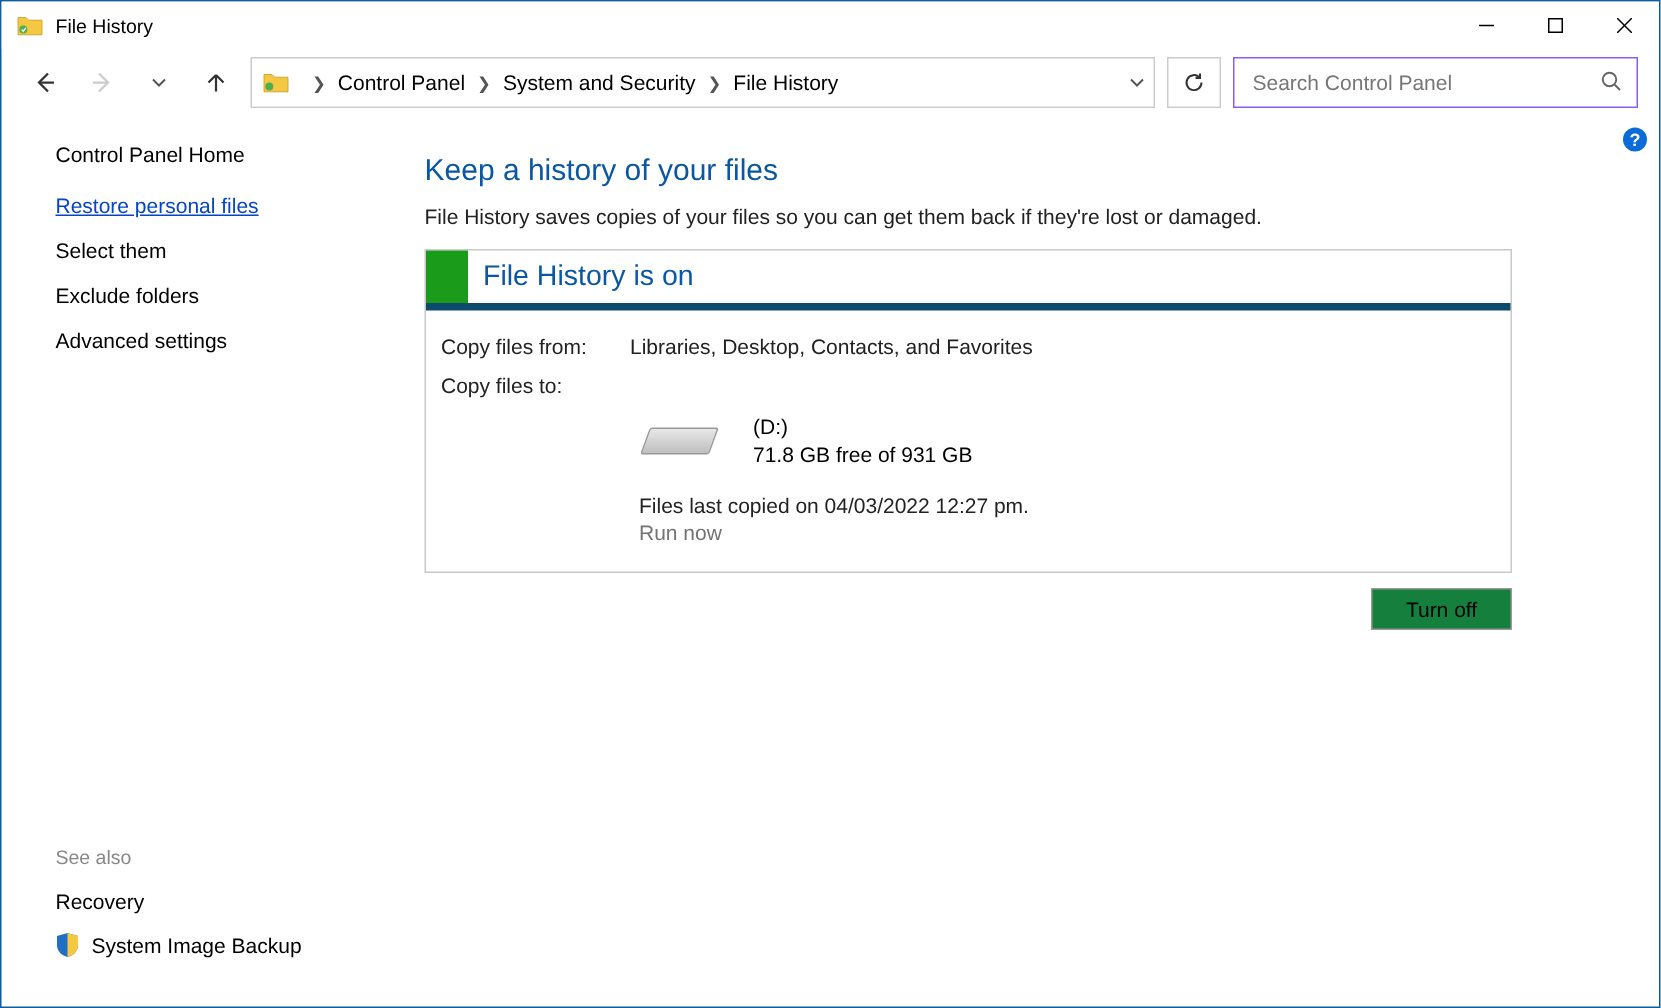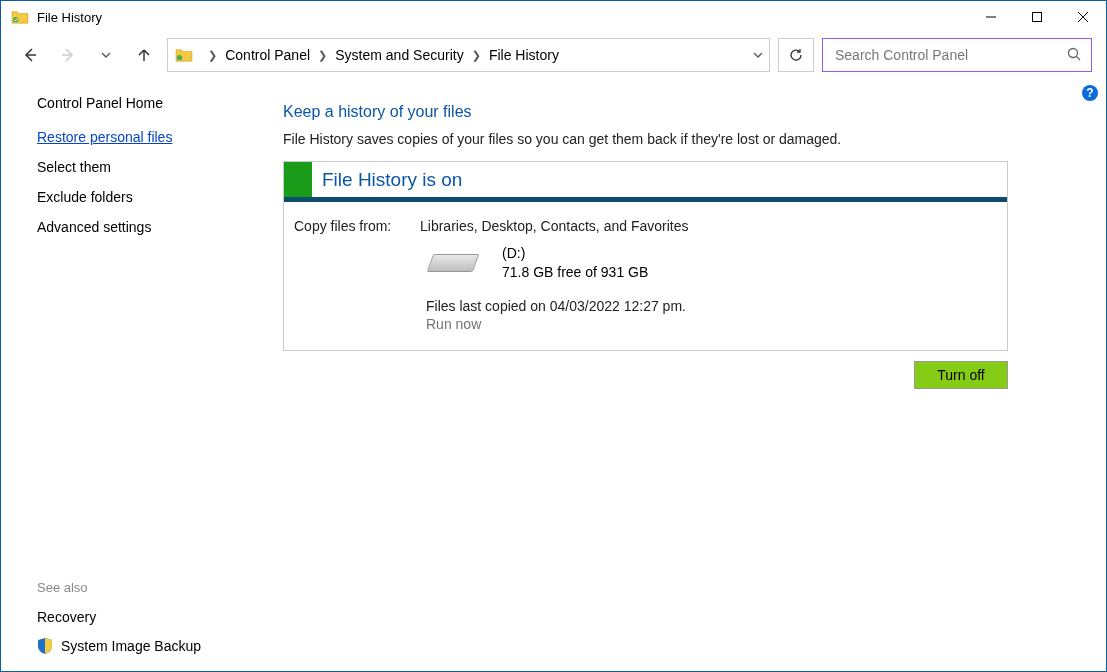--- a/index.html
+++ b/index.html
@@ -67,38 +67,38 @@
   .sidebar {
     width:260px;
     padding: 18px 0 0 36px;
     display:flex;
     flex-direction:column;
     font-size:14px;
   }
   .side-heading { color:#000; margin-bottom:18px;}
   .side-link { margin-bottom:14px; color:#000; }
   .side-link.active { color:#0645c5; text-decoration:underline; }
-  .side-bottom { margin-top:auto; padding-bottom:4px;}
+  .side-bottom { margin-top:auto; padding-bottom:20px;}
   .side-bottom .see-also { color:#888; font-size:13px; margin-bottom:14px;}
   .side-bottom .see-link { display:flex; align-items:center; gap:8px; margin-bottom:12px;}
   .shield { width:16px; height:18px; }
   .main {
     flex:1;
     padding: 26px 28px 0 22px;
     position:relative;
   }
   .help-icon {
     position:absolute;
     right:8px; top:8px;
     width:16px; height:16px; border-radius:50%;
     background:#0a6bd9; color:#fff; font-size:12px;
     display:flex; align-items:center; justify-content:center;
     font-weight:bold;
   }
-  .page-title { color:#0a57a6; font-size:16px; font-weight:400; margin-bottom:10px;}
+  .page-title { color:#0a57a6; font-size:20px; font-weight:400; margin-bottom:10px;}
   .page-sub { color:#222; margin-bottom:14px; }
   .status-box {
     border:1px solid #c9c9c9;
     width: 725px;
   }
   .status-header {
     height:40px;
     display:flex; align-items:center;
     border-bottom:5px solid #0c4a6e;
   }
@@ -116,21 +116,21 @@
     transform: skewX(-20deg);
     border:1px solid #999;
     border-radius:2px;
   }
   .drive-text { line-height:1.35;}
   .last-copied { margin-left:132px; color:#222; }
   .run-now { margin-left:132px; color:#737373; margin-top:2px; }
   .turnoff-wrap { display:flex; justify-content:flex-end; width:725px; margin-top:10px;}
   .turnoff-btn {
     height:28px; width:94px;
-    background:#84cc16;
+    background:#15803d;
     border:1px solid #999;
     font-size:14px;
     display:flex; align-items:center; justify-content:center;
   }
   .folder-icon svg { width:18px; height:16px;}
 </style>
 </head>
 <body>
 
 <div class="titlebar">
@@ -252,20 +252,23 @@
     <div class="status-box">
       <div class="status-header">
         <div class="status-stripe"></div>
         <div class="status-title">File History is on</div>
       </div>
       <div class="status-body">
         <div class="row">
           <div class="row-label">Copy files from:</div>
           <div class="row-val">Libraries, Desktop, Contacts, and Favorites</div>
         </div>
+        <div class="row">
+          <div class="row-label">Copy files to:</div>
+        </div>
         <div class="drive-row" style="margin-left:132px;">
           <div class="drive-icon">
               <div class="slab"></div>
             </div>
           <div class="drive-text">
             <div>(D:)</div>
             <div>71.8 GB free of 931 GB</div>
           </div>
         </div>
         <div class="last-copied">Files last copied on 04/03/2022 12:27 pm.</div>

